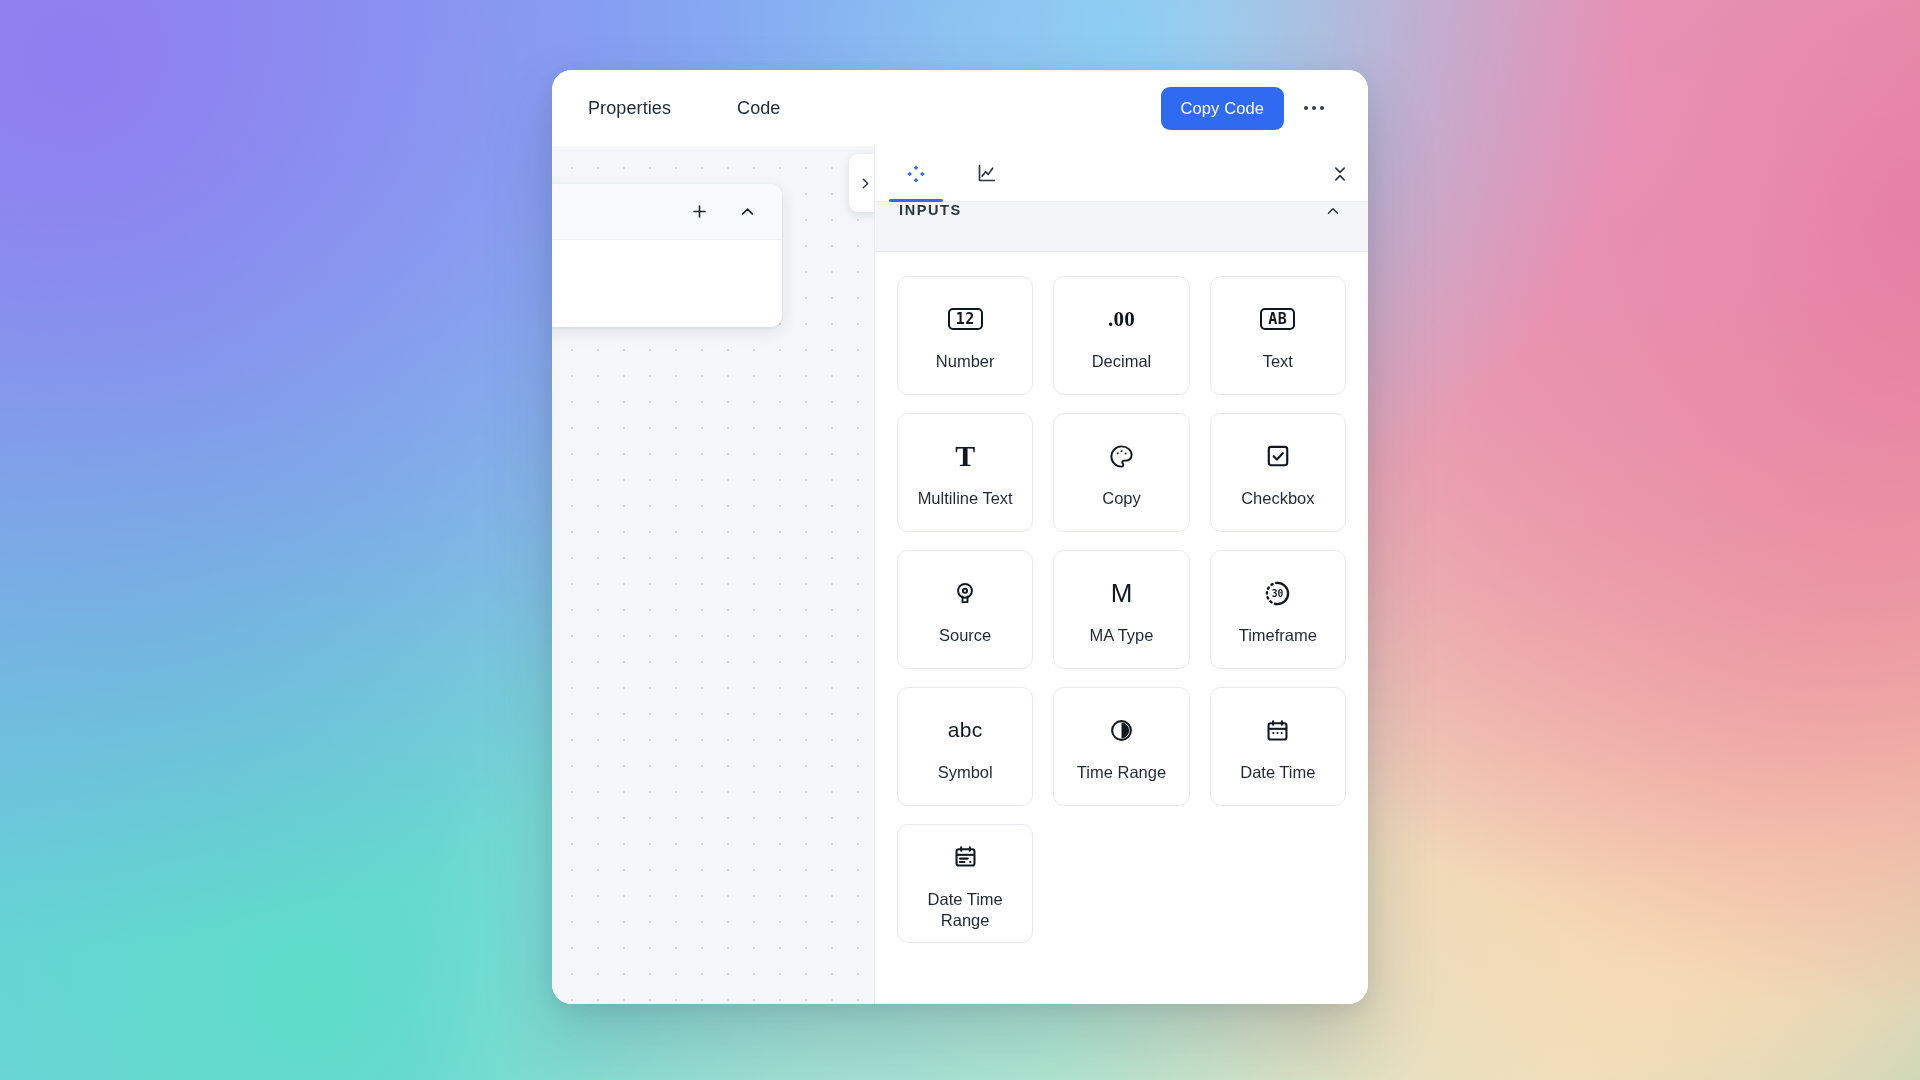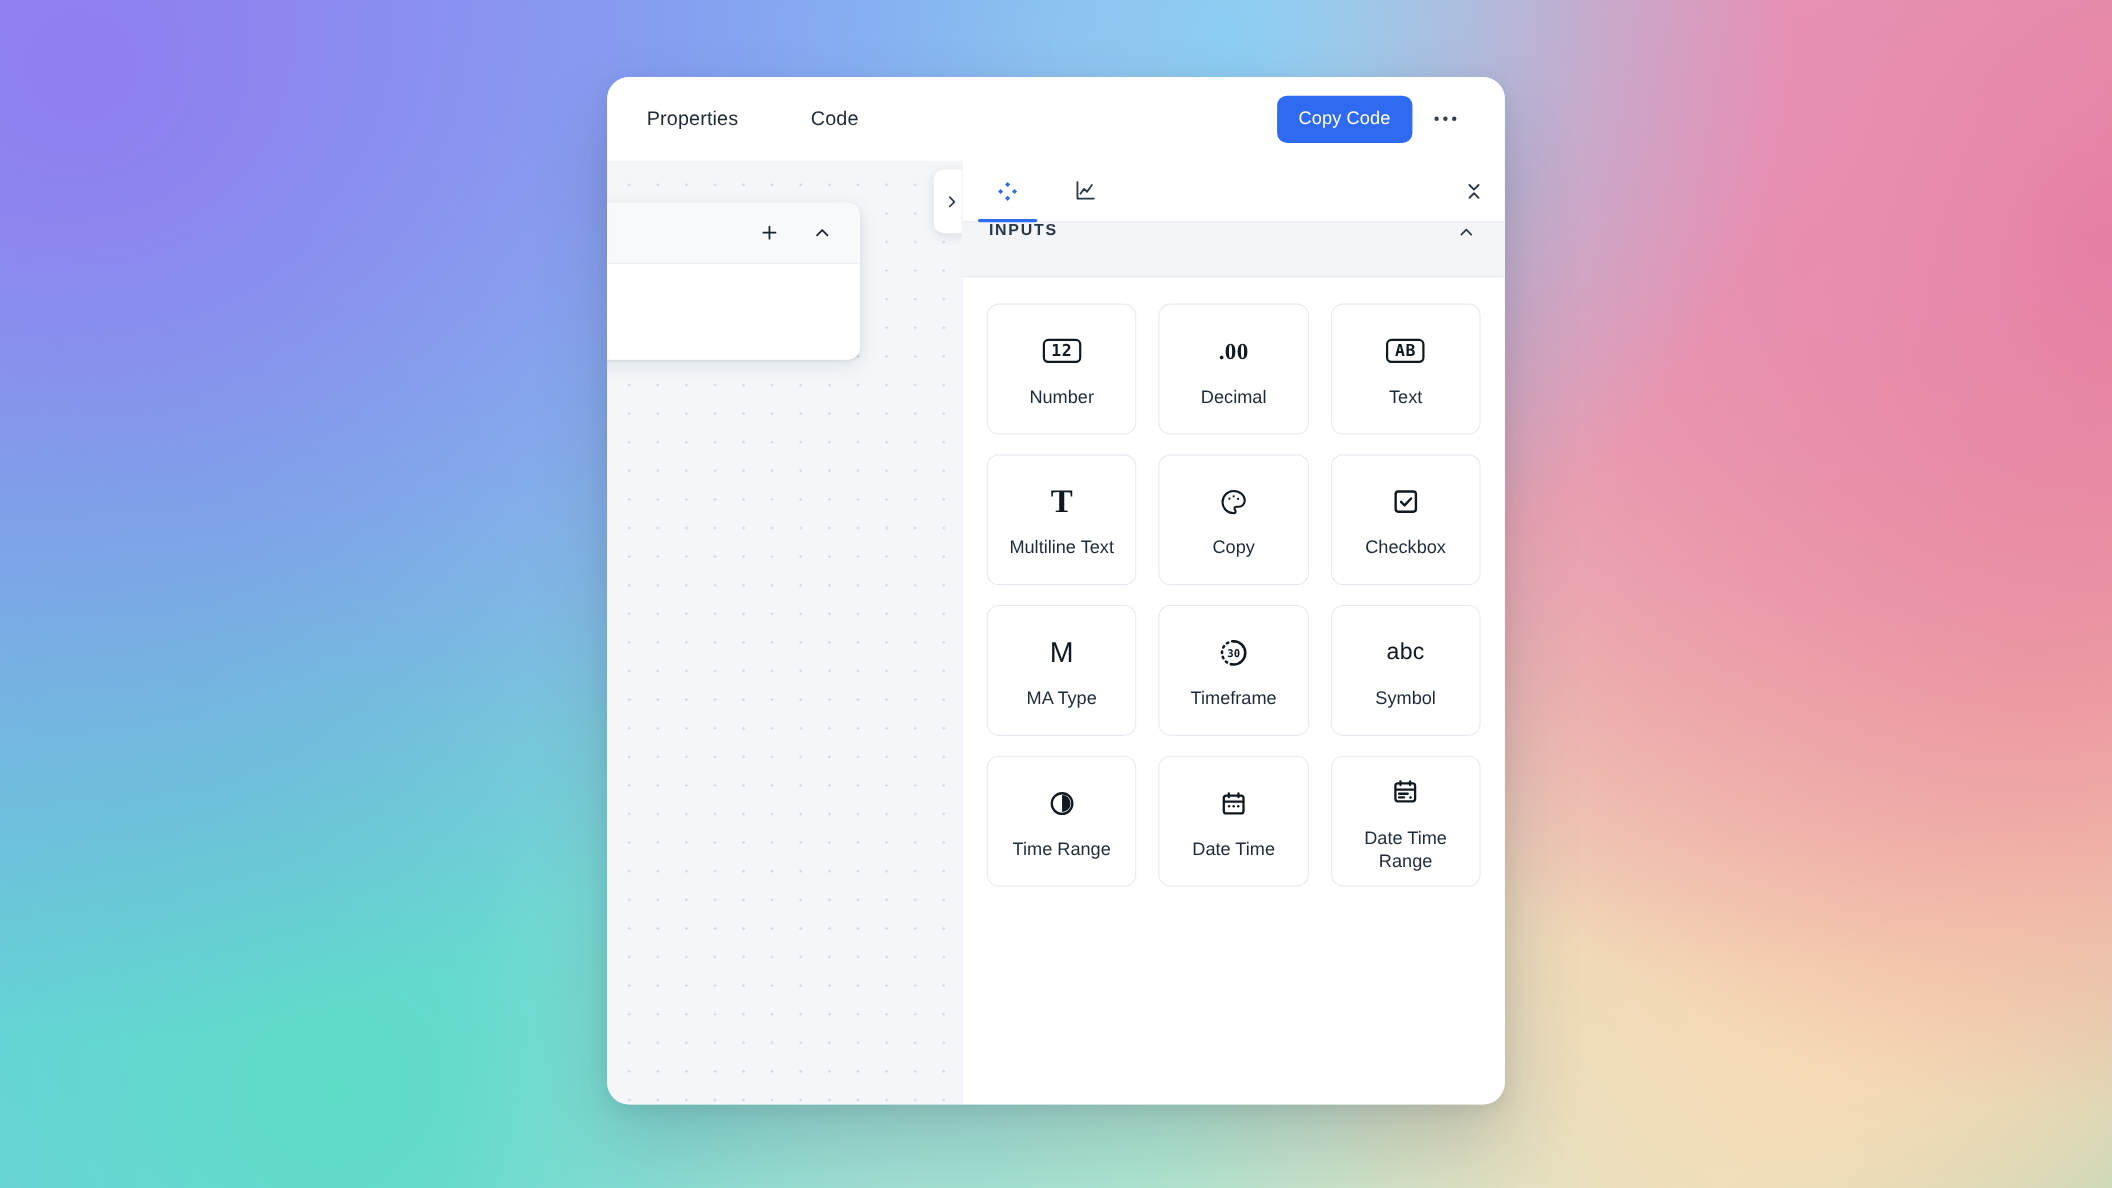--- a/index.html
+++ b/index.html
@@ -424,20 +424,30 @@
         <div class="input-card">
           <div class="card-icon">
             <svg width="26" height="26" viewBox="0 0 24 24" fill="none" stroke="#101820" stroke-width="2" stroke-linecap="round" stroke-linejoin="round">
               <rect x="3.5" y="3.5" width="17" height="17" rx="2.2"></rect>
               <polyline points="8 12.2 11 15.2 16.4 9.4"></polyline>
             </svg>
           </div>
           <div class="card-label">Checkbox</div>
         </div>
 
+        <div class="input-card">
+          <div class="card-icon">
+            <svg width="26" height="26" viewBox="0 0 24 24" fill="none" stroke="#101820" stroke-width="1.8" stroke-linecap="round" stroke-linejoin="round">
+              <circle cx="12" cy="10" r="6.4"></circle>
+              <circle cx="12" cy="10" r="1.9"></circle>
+              <path d="M9.7 15.3 9.7 20.4 14.3 20.4 14.3 15.3"></path>
+            </svg>
+          </div>
+          <div class="card-label">Source</div>
+        </div>
 
         <div class="input-card">
           <div class="card-icon">
             <span class="glyph-M">M</span>
           </div>
           <div class="card-label">MA Type</div>
         </div>
 
         <div class="input-card">
           <div class="card-icon">

